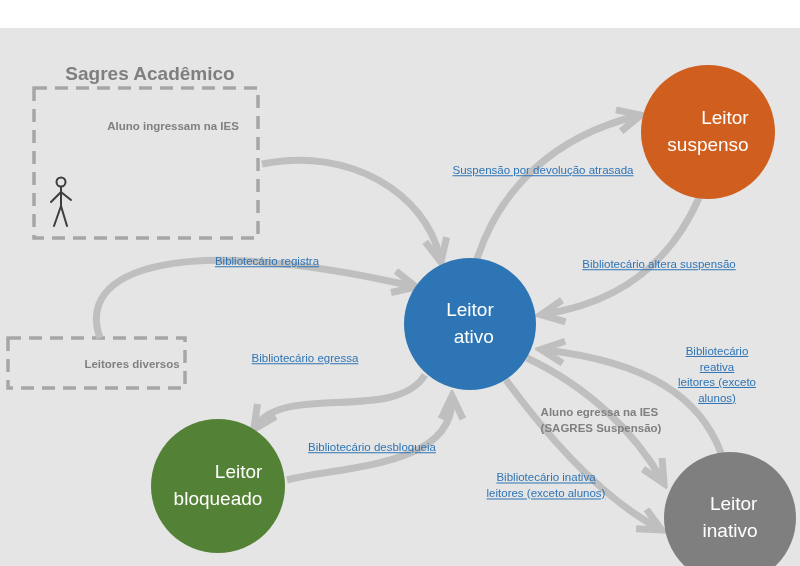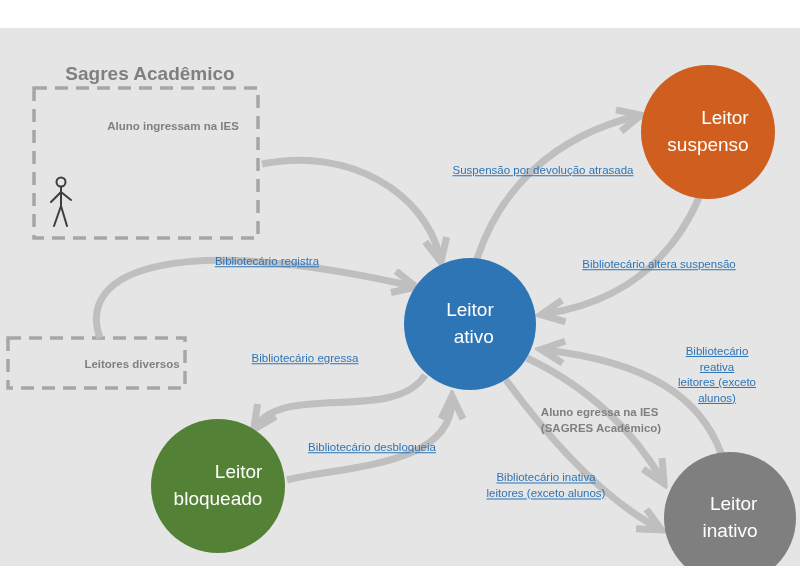--- a/index.html
+++ b/index.html
@@ -85,15 +85,15 @@
   <div class="abs link-label nowrap" style="left:543px;top:143px;">Suspensão por devolução atrasada</div>
   <div class="abs link-label nowrap" style="left:659px;top:237px;">Bibliotecário altera suspensão</div>
   <div class="abs link-label nowrap" style="left:305px;top:331px;">Bibliotecário egressa</div>
   <div class="abs link-label nowrap" style="left:372px;top:420px;">Bibliotecário desbloqueia</div>
   <div class="abs link-label" style="left:717px;top:347px;">Bibliotecário reativa
 leitores (exceto alunos)</div>
   <div class="abs link-label" style="left:546px;top:458px;">Bibliotecário inativa
 leitores (exceto alunos)</div>
 
   <div class="abs plain-label" style="left:601px;top:393px;">Aluno egressa na IES
-(SAGRES Acadêmico)</div>
+(SAGRES Suspensão)</div>
 
 </div>
 
 </body></html>

